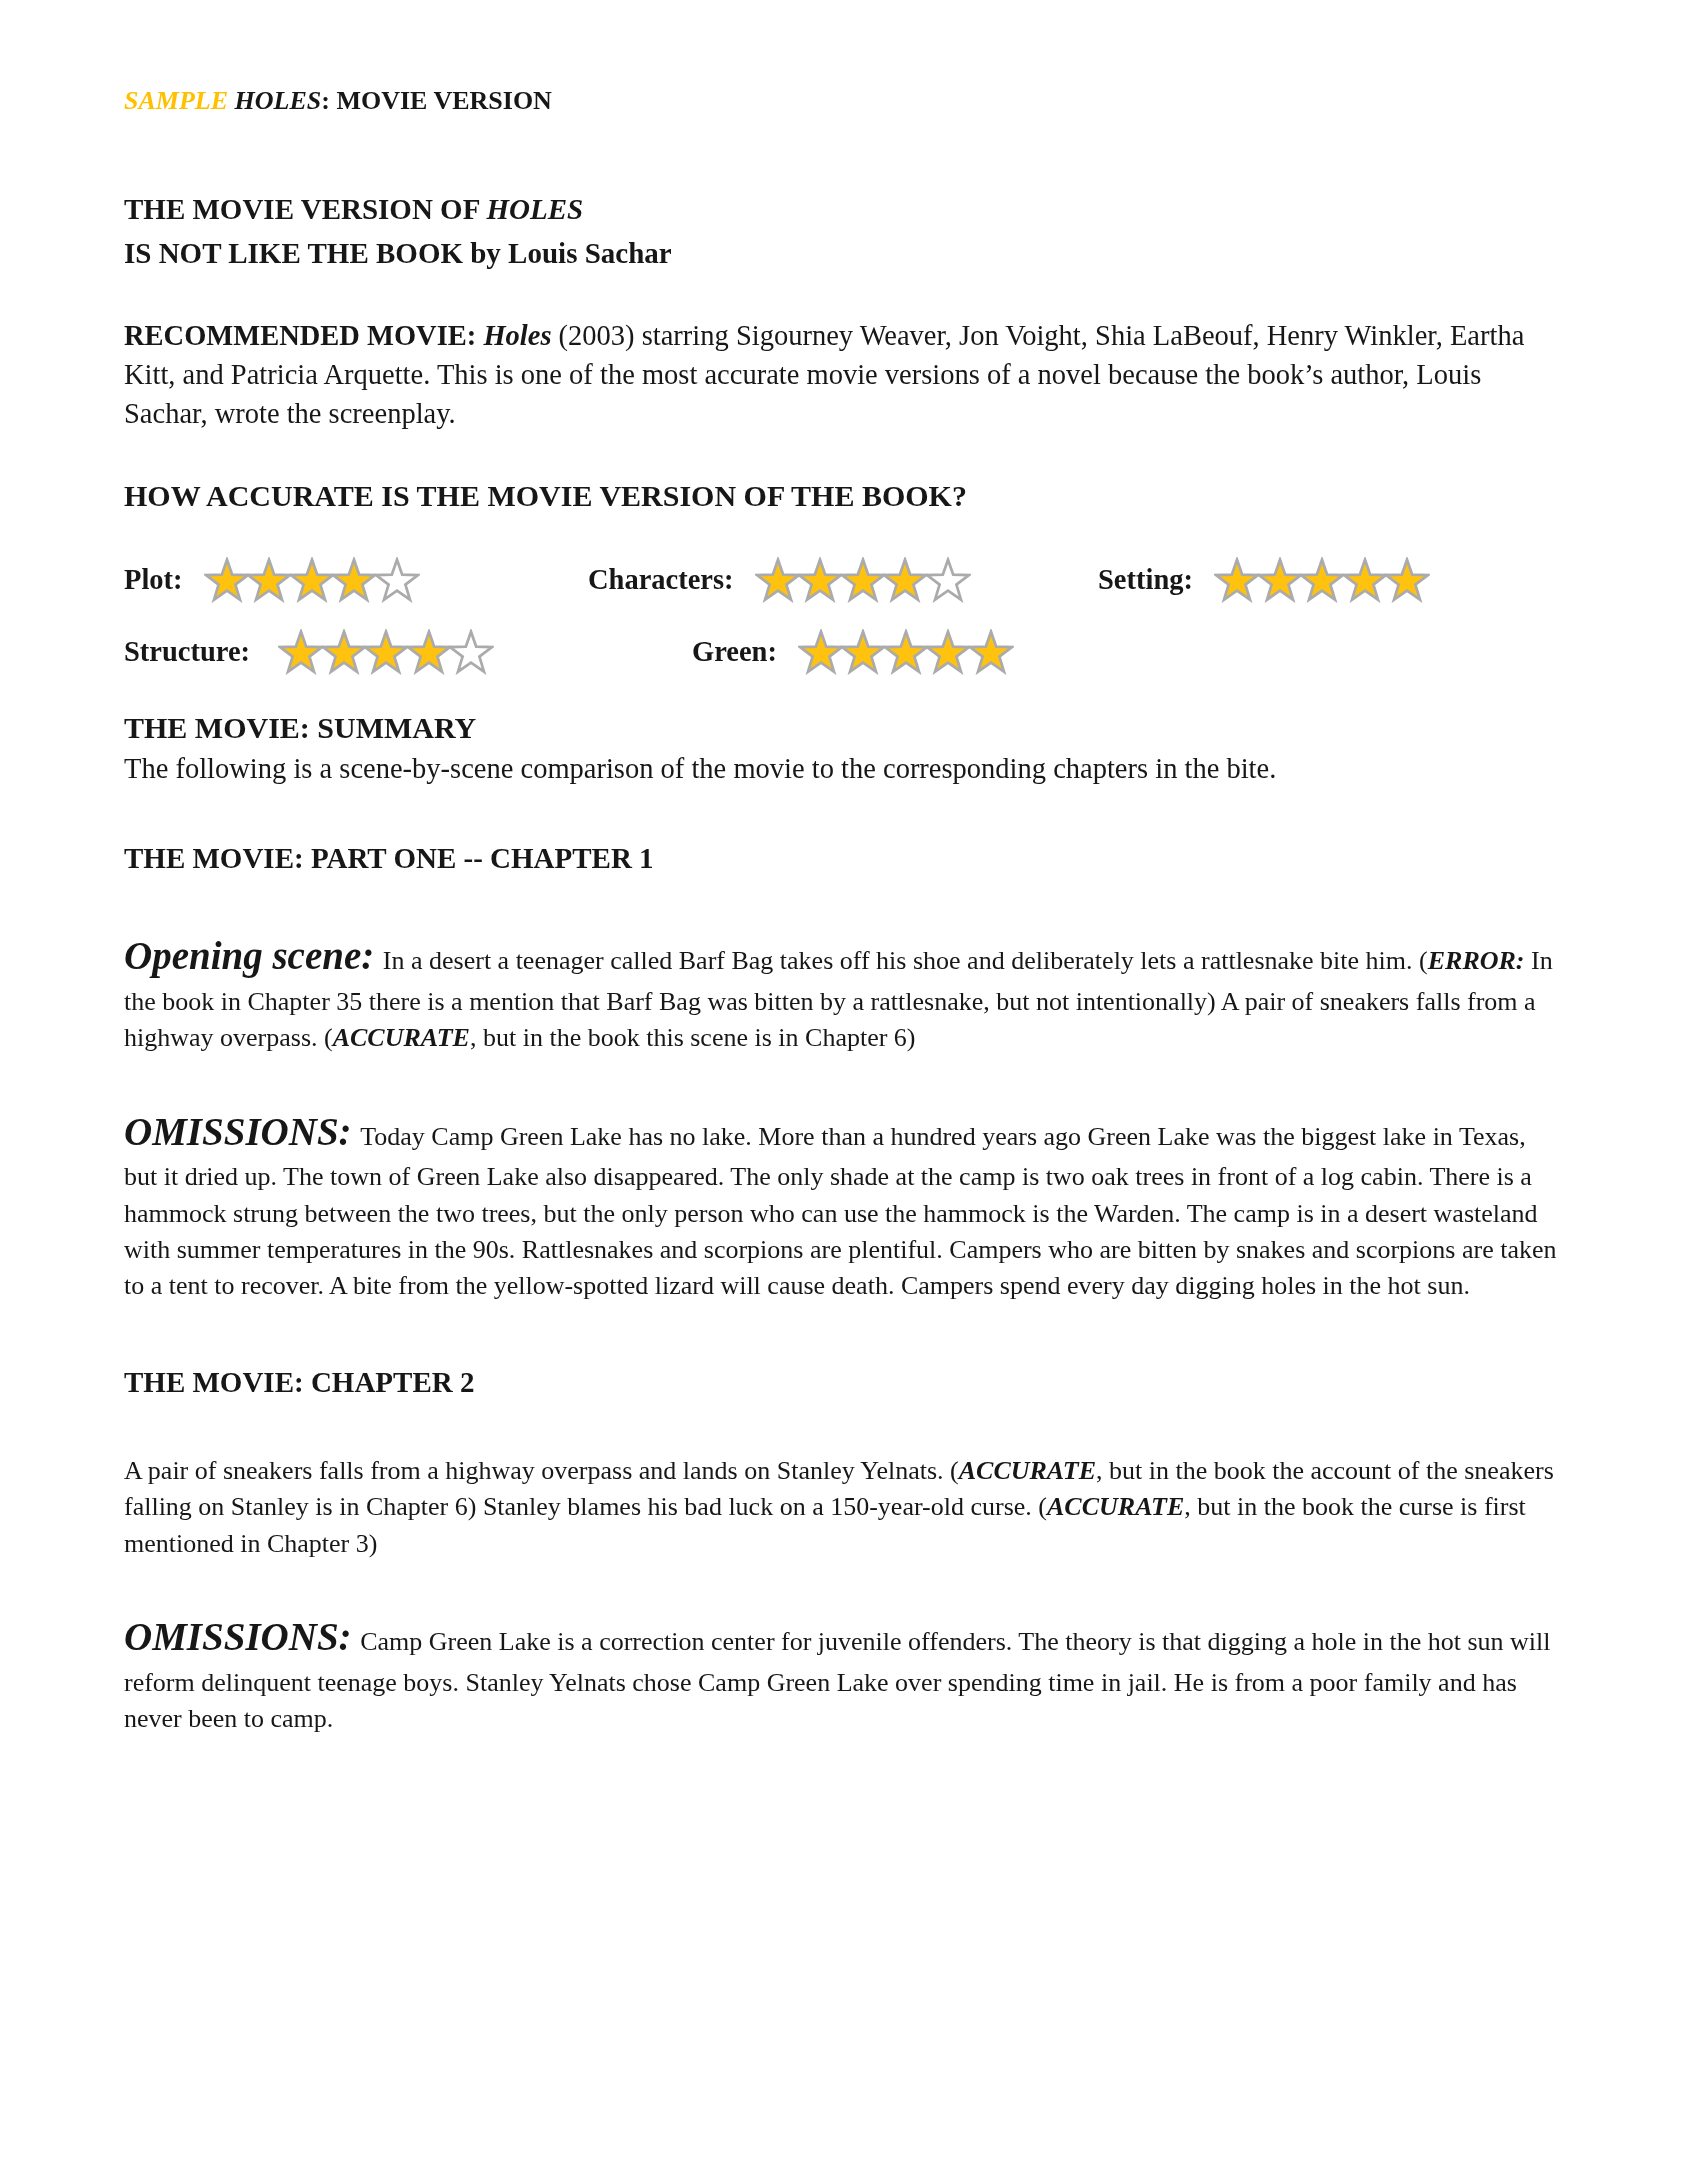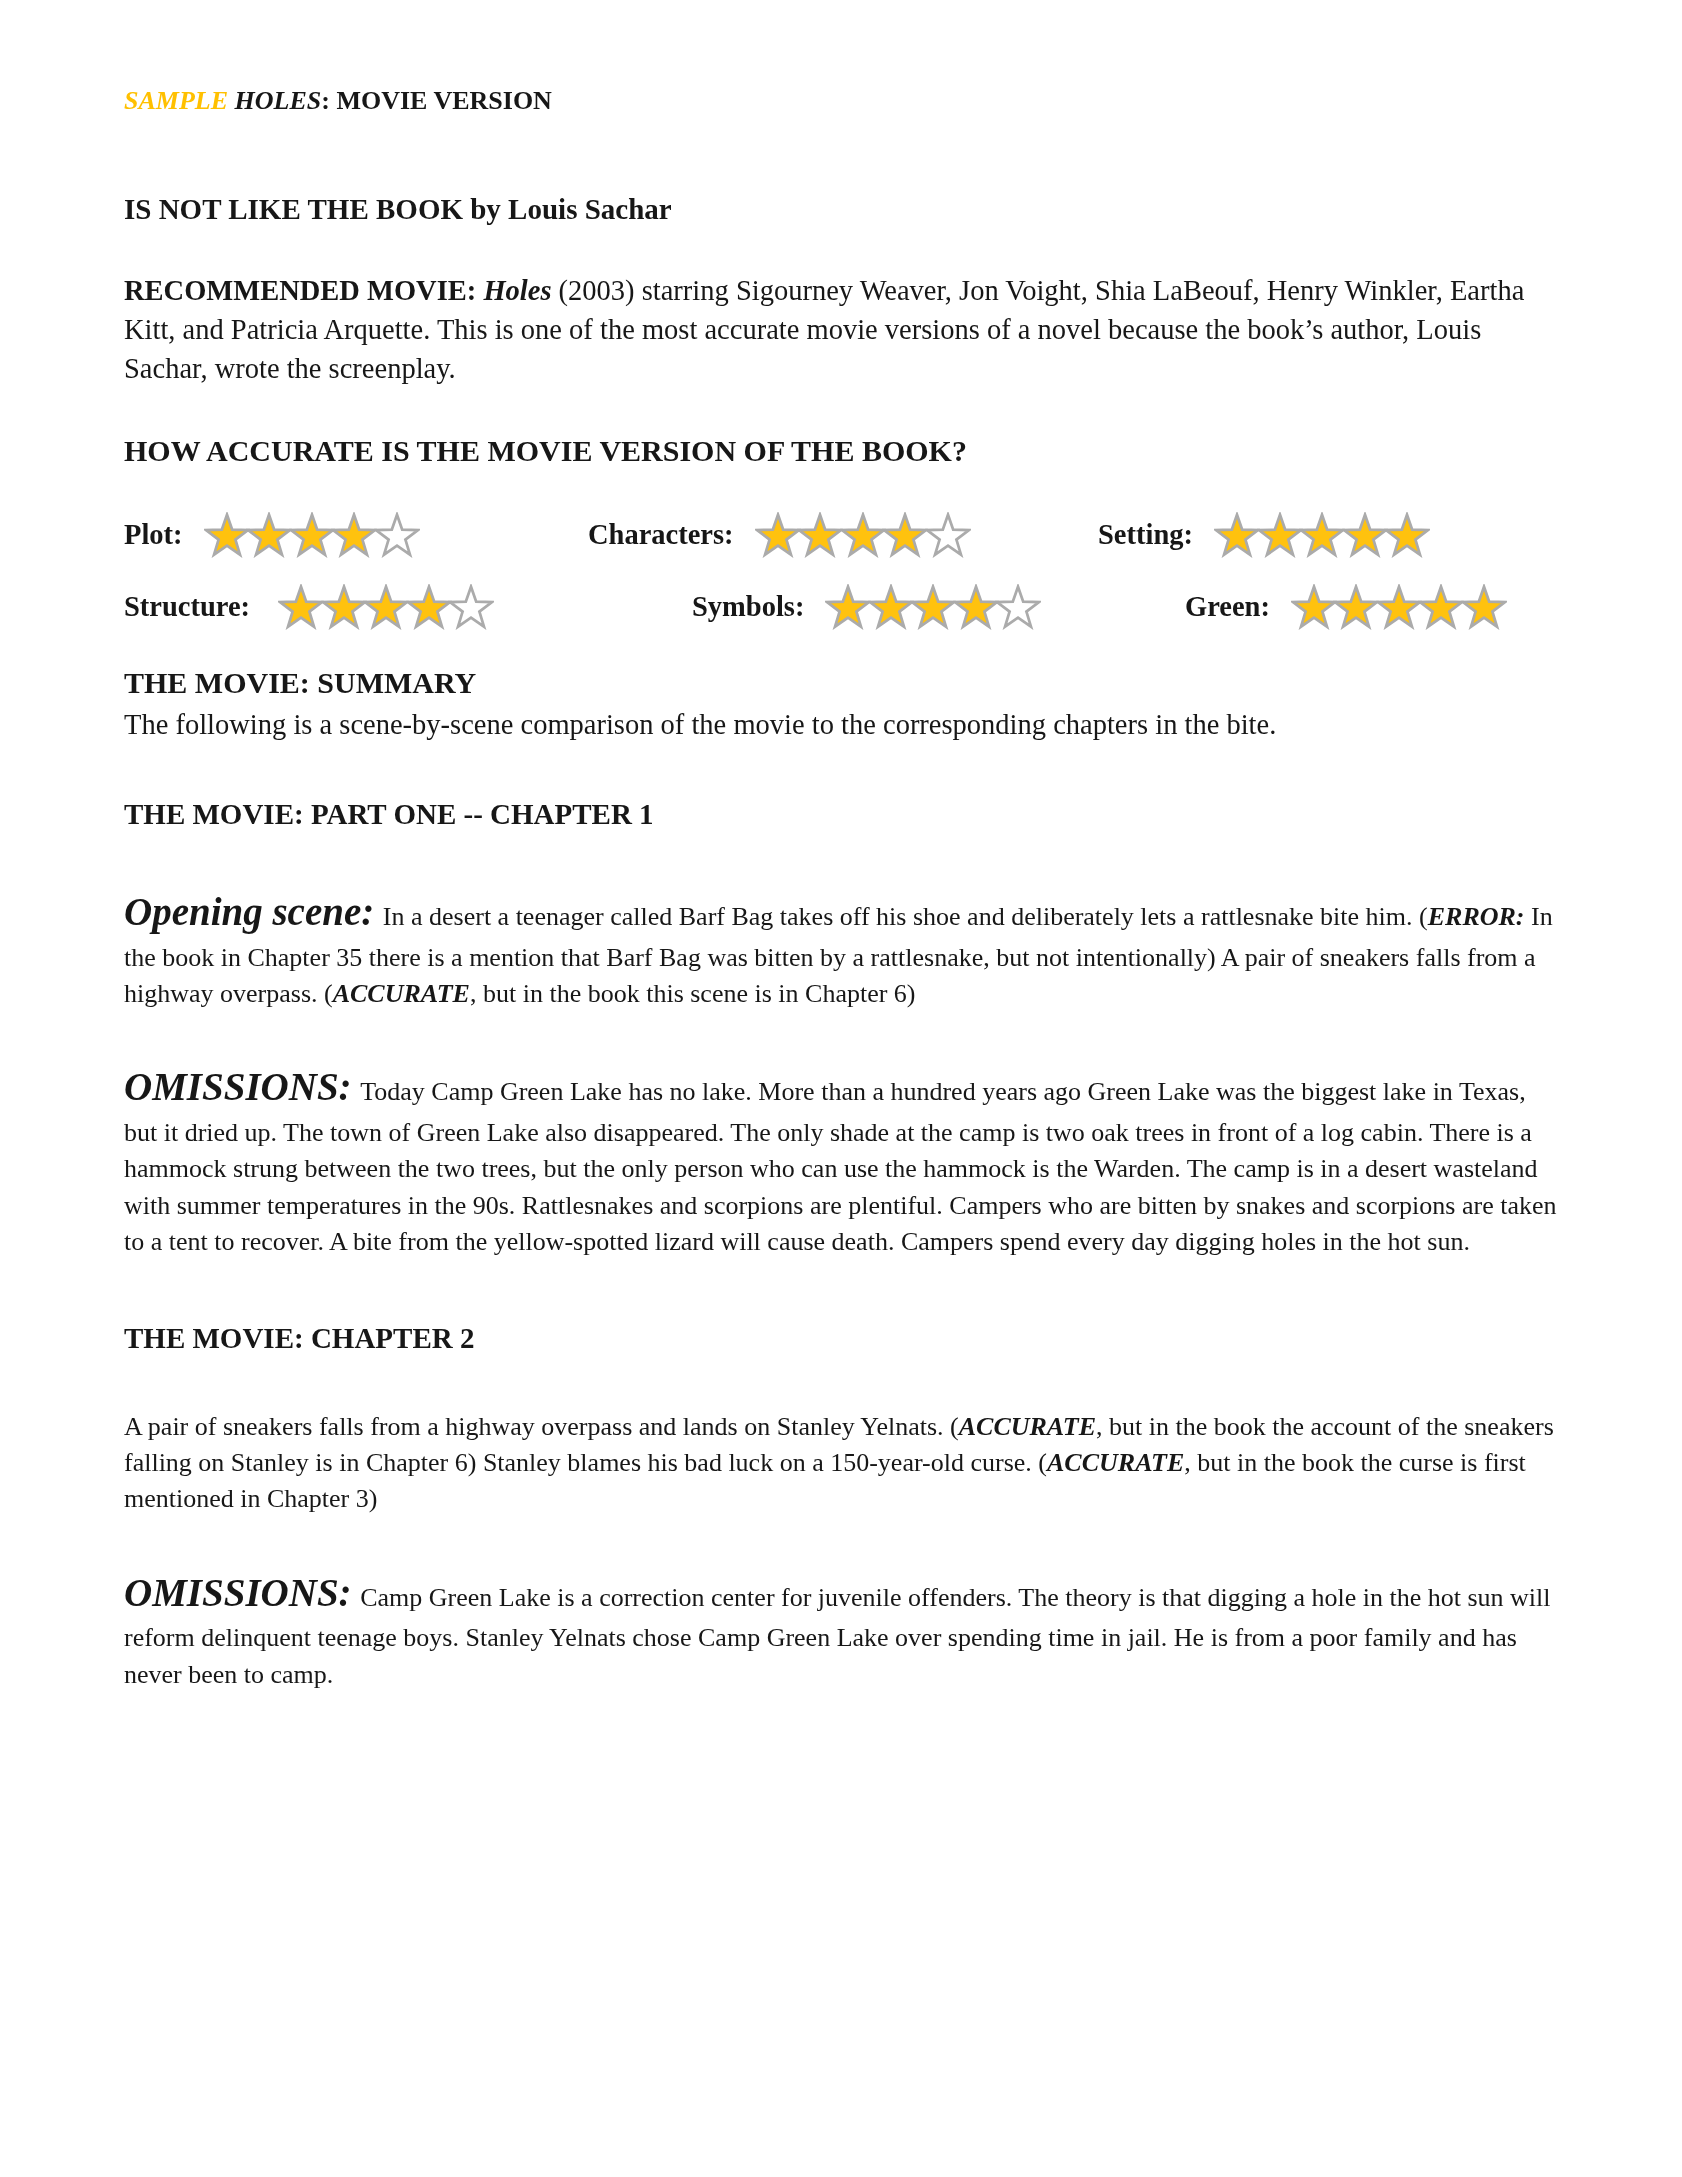--- a/index.html
+++ b/index.html
@@ -36,20 +36,21 @@
   .last{margin-bottom:0;}
 </style>
 </head>
 <body>
 
 <div class="page">
 
   <div class="doc-header"><span class="seg-sample">SAMPLE </span><span class="seg-bi">HOLES</span><span class="seg-b">: MOVIE VERSION</span></div>
 
   <div class="doc-title">
+    <div><span class="seg-b">THE MOVIE VERSION OF </span><span class="seg-bi">HOLES</span></div>
     <div>IS NOT LIKE THE BOOK by Louis Sachar</div>
   </div>
 
   <p class="body-lg"><span class="seg-b">RECOMMENDED MOVIE: </span><span class="seg-bi">Holes</span><span class="seg-n"> (2003) starring Sigourney Weaver, Jon Voight, Shia LaBeouf, Henry Winkler, Eartha Kitt, and Patricia Arquette. This is one of the most accurate movie versions of a novel because the book’s author, Louis Sachar, wrote the screenplay.</span></p>
 
   <h2 class="section-heading">HOW ACCURATE IS THE MOVIE VERSION OF THE BOOK?</h2>
 
   <div class="ratings">
     <div class="rating-row row1">
         <div class="rating-cell cell1">
@@ -127,40 +128,20 @@
               <polygon points="50,6 61.3,38.5 95.7,39.2 68.3,59.9 78.2,92.8 50,73.2 21.8,92.8 31.7,59.9 4.3,39.2 38.7,38.5" fill="#FFC20E" stroke="#ABABAB" stroke-width="6" stroke-miterlimit="10"></polygon>
             </svg>
             <svg width="46" height="46" viewBox="0 0 100 100">
               <polygon points="50,6 61.3,38.5 95.7,39.2 68.3,59.9 78.2,92.8 50,73.2 21.8,92.8 31.7,59.9 4.3,39.2 38.7,38.5" fill="#FFC20E" stroke="#ABABAB" stroke-width="6" stroke-miterlimit="10"></polygon>
             </svg>
             <svg width="46" height="46" viewBox="0 0 100 100">
               <polygon points="50,6 61.3,38.5 95.7,39.2 68.3,59.9 78.2,92.8 50,73.2 21.8,92.8 31.7,59.9 4.3,39.2 38.7,38.5" fill="#FFFFFF" stroke="#ABABAB" stroke-width="6" stroke-miterlimit="10"></polygon>
             </svg>
           </span>
         </div>
-        <div class="rating-cell cell2">
-          <span class="rating-label">Symbols:</span>
-          <span class="stars">
-            <svg width="46" height="46" viewBox="0 0 100 100">
-              <polygon points="50,6 61.3,38.5 95.7,39.2 68.3,59.9 78.2,92.8 50,73.2 21.8,92.8 31.7,59.9 4.3,39.2 38.7,38.5" fill="#FFC20E" stroke="#ABABAB" stroke-width="6" stroke-miterlimit="10"></polygon>
-            </svg>
-            <svg width="46" height="46" viewBox="0 0 100 100">
-              <polygon points="50,6 61.3,38.5 95.7,39.2 68.3,59.9 78.2,92.8 50,73.2 21.8,92.8 31.7,59.9 4.3,39.2 38.7,38.5" fill="#FFC20E" stroke="#ABABAB" stroke-width="6" stroke-miterlimit="10"></polygon>
-            </svg>
-            <svg width="46" height="46" viewBox="0 0 100 100">
-              <polygon points="50,6 61.3,38.5 95.7,39.2 68.3,59.9 78.2,92.8 50,73.2 21.8,92.8 31.7,59.9 4.3,39.2 38.7,38.5" fill="#FFC20E" stroke="#ABABAB" stroke-width="6" stroke-miterlimit="10"></polygon>
-            </svg>
-            <svg width="46" height="46" viewBox="0 0 100 100">
-              <polygon points="50,6 61.3,38.5 95.7,39.2 68.3,59.9 78.2,92.8 50,73.2 21.8,92.8 31.7,59.9 4.3,39.2 38.7,38.5" fill="#FFC20E" stroke="#ABABAB" stroke-width="6" stroke-miterlimit="10"></polygon>
-            </svg>
-            <svg width="46" height="46" viewBox="0 0 100 100">
-              <polygon points="50,6 61.3,38.5 95.7,39.2 68.3,59.9 78.2,92.8 50,73.2 21.8,92.8 31.7,59.9 4.3,39.2 38.7,38.5" fill="#FFFFFF" stroke="#ABABAB" stroke-width="6" stroke-miterlimit="10"></polygon>
-            </svg>
-          </span>
-        </div>
         <div class="rating-cell cell3">
           <span class="rating-label">Green:</span>
           <span class="stars">
             <svg width="46" height="46" viewBox="0 0 100 100">
               <polygon points="50,6 61.3,38.5 95.7,39.2 68.3,59.9 78.2,92.8 50,73.2 21.8,92.8 31.7,59.9 4.3,39.2 38.7,38.5" fill="#FFC20E" stroke="#ABABAB" stroke-width="6" stroke-miterlimit="10"></polygon>
             </svg>
             <svg width="46" height="46" viewBox="0 0 100 100">
               <polygon points="50,6 61.3,38.5 95.7,39.2 68.3,59.9 78.2,92.8 50,73.2 21.8,92.8 31.7,59.9 4.3,39.2 38.7,38.5" fill="#FFC20E" stroke="#ABABAB" stroke-width="6" stroke-miterlimit="10"></polygon>
             </svg>
             <svg width="46" height="46" viewBox="0 0 100 100">

